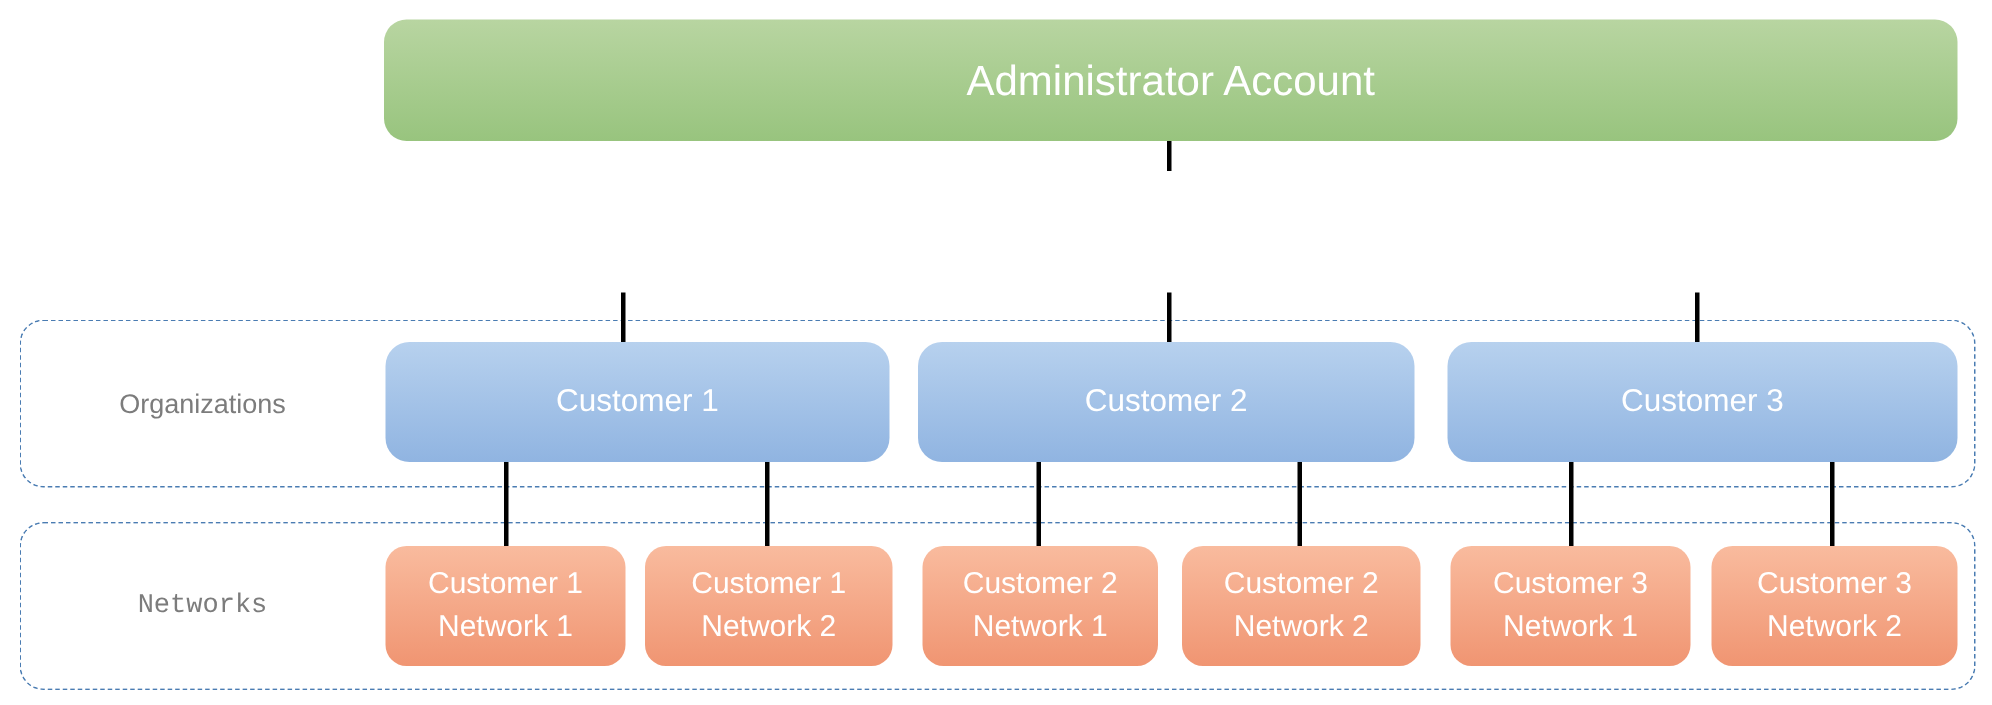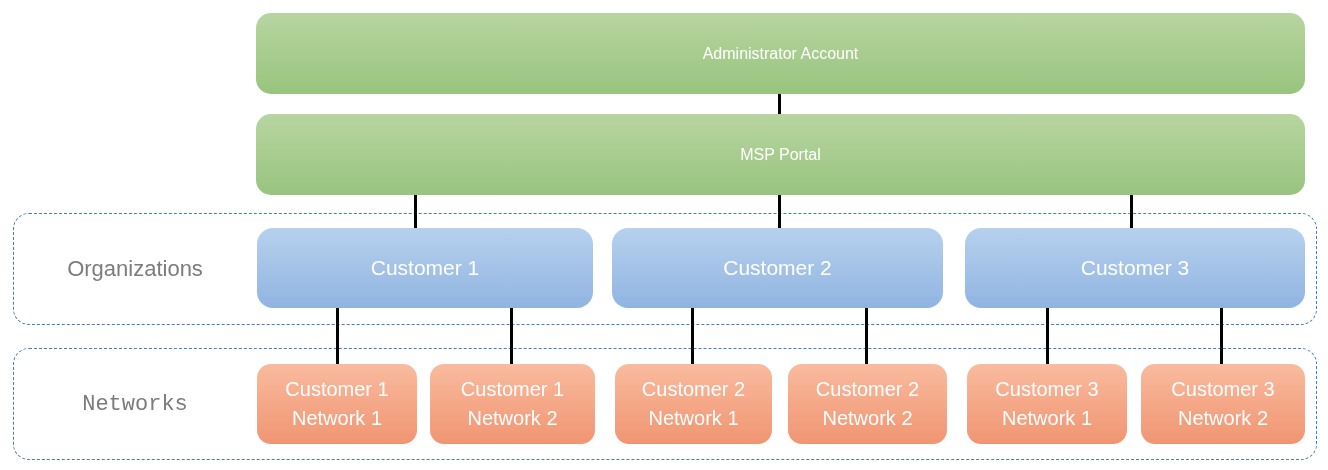--- a/index.html
+++ b/index.html
@@ -19,21 +19,21 @@
     position: absolute;
     display: flex;
     align-items: center;
     justify-content: center;
     color: var(--box-text);
     text-align: center;
   }
   .green {
     background: linear-gradient(to bottom, var(--green-top), var(--green-bottom));
     border-radius: 15px;
-    font-size: 16px;
+    font-size: 28px;
   }
   .blue {
     background: linear-gradient(to bottom, var(--blue-top), var(--blue-bottom));
     border-radius: 16px;
     font-size: 21px;
   }
   .orange {
     background: linear-gradient(to bottom, var(--orange-top), var(--orange-bottom));
     border-radius: 14px;
     flex-direction: column;
@@ -51,21 +51,21 @@
   }
   .row-label {
     position: absolute;
     left: 13px;
     width: 244px;
     height: 112px;
     display: flex;
     align-items: center;
     justify-content: center;
     color: var(--row-label);
-    font-size: 22px;
+    font-size: 18px;
   }
   .connector {
     position: absolute;
     width: 3px;
     background: var(--connector);
   }
 </style>
 </head>
 <body>
 
@@ -82,21 +82,20 @@
   <div class="connector" style="left:777.5px;top:195px;height:33px;"></div>
   <div class="connector" style="left:1129.5px;top:195px;height:33px;"></div>
   <div class="connector" style="left:335.5px;top:308px;height:56px;"></div>
   <div class="connector" style="left:509.5px;top:308px;height:56px;"></div>
   <div class="connector" style="left:690.5px;top:308px;height:56px;"></div>
   <div class="connector" style="left:864.5px;top:308px;height:56px;"></div>
   <div class="connector" style="left:1045.5px;top:308px;height:56px;"></div>
   <div class="connector" style="left:1219.5px;top:308px;height:56px;"></div>
 
   <div class="box green" style="left:256px;top:13px;width:1049px;height:81px;">Administrator Account</div>
-  <div class="box green" style="left:256px;top:114px;width:1049px;height:81px;">MSP Portal</div>
 
   <div class="box blue" style="left:257px;top:228px;width:336px;height:80px;">Customer 1</div>
   <div class="box blue" style="left:612px;top:228px;width:331px;height:80px;">Customer 2</div>
   <div class="box blue" style="left:965px;top:228px;width:340px;height:80px;">Customer 3</div>
 
   <div class="box orange" style="left:257px;top:364px;width:160px;height:80px;">
     <span>Customer 1</span>
     <span>Network 1</span>
   </div>
   <div class="box orange" style="left:430px;top:364px;width:165px;height:80px;">

